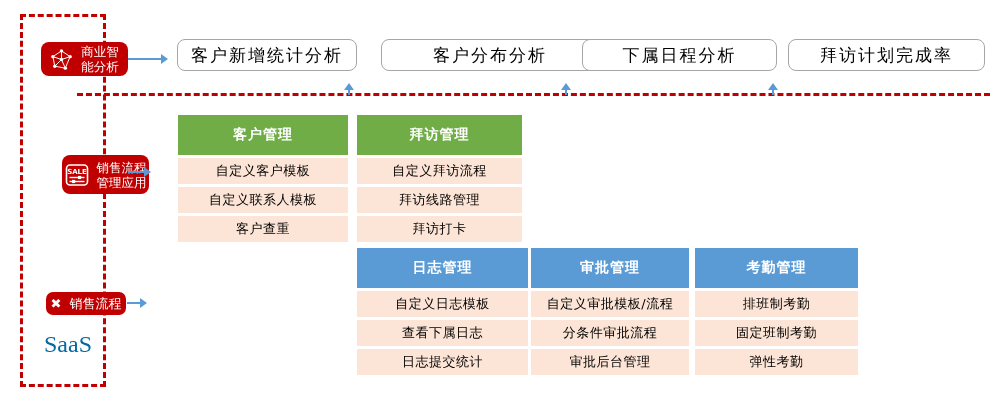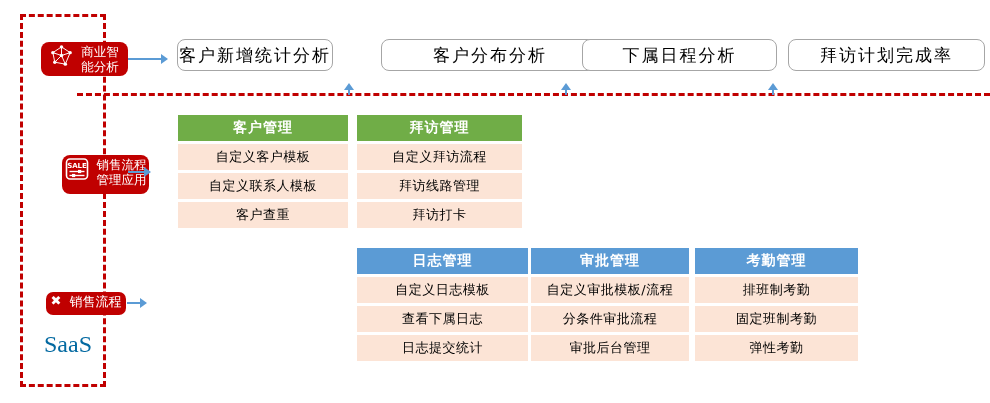--- a/index.html
+++ b/index.html
@@ -21,21 +21,21 @@
   .uparrow { position:absolute; top:83px; width:10px; height:12px; }
   .uparrow .tri {
     display:block; width:0; height:0; margin:0 auto;
     border-left:5px solid transparent; border-right:5px solid transparent;
     border-bottom:7px solid #5B9BD5;
   }
   .uparrow .stem { display:block; width:2px; height:5px; background:#5B9BD5; margin:0 auto; }
   
   .tag {
     position:absolute; background:#C00000; color:#ffffff; border-radius:8px;
-    display:flex; align-items:flex-start; justify-content:center; gap:8px; padding:2px 5px;
+    display:flex; align-items:center; justify-content:center; gap:8px; padding:2px 5px;
   }
   .tag-text { font-size:12.5px; line-height:1.2; text-align:left; white-space:nowrap; }
   .tag-bi { left:41px; top:42px; width:87px; height:34px; }
   .tag-sales { left:41px; top:155px; width:87px; height:39px;margin-left:21px; }
   .tag-approval { left:46px; top:292px; width:80px; height:23px; border-radius:7px; }
   .tag-approval .tag-text { font-size:13px; }
   .x-glyph { font-size:13px; font-weight:bold; line-height:1; }
   .tag svg { flex:0 0 auto; }
   
   .harrow { position:absolute; height:2px; background:#5B9BD5; }
@@ -46,21 +46,21 @@
   
   .topbox {
     position:absolute; top:39px; height:32px; background:#ffffff;
     border:1px solid #A6A6A6; border-radius:8px;
     display:flex; align-items:center; justify-content:center;
     font-family:"Liberation Serif", serif; font-size:17px; color:#000; letter-spacing:2px;
   }
   
   .tbl { position:absolute; display:flex; flex-direction:column; gap:3px; }
   .tbl .th {
-    height:26px; display:flex; align-items:center; justify-content:center;
+    height:40px; display:flex; align-items:center; justify-content:center;
     color:#ffffff; font-weight:bold; font-size:14px; letter-spacing:1px;
   }
   .tbl.green .th { background:#70AD47; }
   .tbl.blue .th { background:#5B9BD5; }
   .tbl .td {
     height:26px; display:flex; align-items:center; justify-content:center;
     background:#FCE4D6; color:#000; font-size:13px; letter-spacing:0.5px;
   }
   .saas {
     position:absolute; left:44px; top:331px;
@@ -128,21 +128,21 @@
     <span class="x-glyph">✖</span>
     <div class="tag-text">
       <div>销售流程</div>
     </div>
   </div>
 
   <div class="harrow" style="left:128px; top:58px; width:33px"></div>
   <div class="harrow" style="left:128px; top:171px; width:16px"></div>
   <div class="harrow" style="left:127px; top:302px; width:13px"></div>
 
-  <div class="topbox" style="left:177px; width:156px">客户新增统计分析</div>
+  <div class="topbox" style="left:177px; width:180px">客户新增统计分析</div>
   <div class="topbox" style="left:381px; width:218px">客户分布分析</div>
   <div class="topbox" style="left:788px; width:197px">拜访计划完成率</div>
   <div class="topbox" style="left:582px; width:195px">下属日程分析</div>
 
   <div class="tbl green" style="left:178px; top:115px; width:170px">
     <div class="th">客户管理</div>
     <div class="td">自定义客户模板</div>
     <div class="td">自定义联系人模板</div>
     <div class="td">客户查重</div>
   </div>

